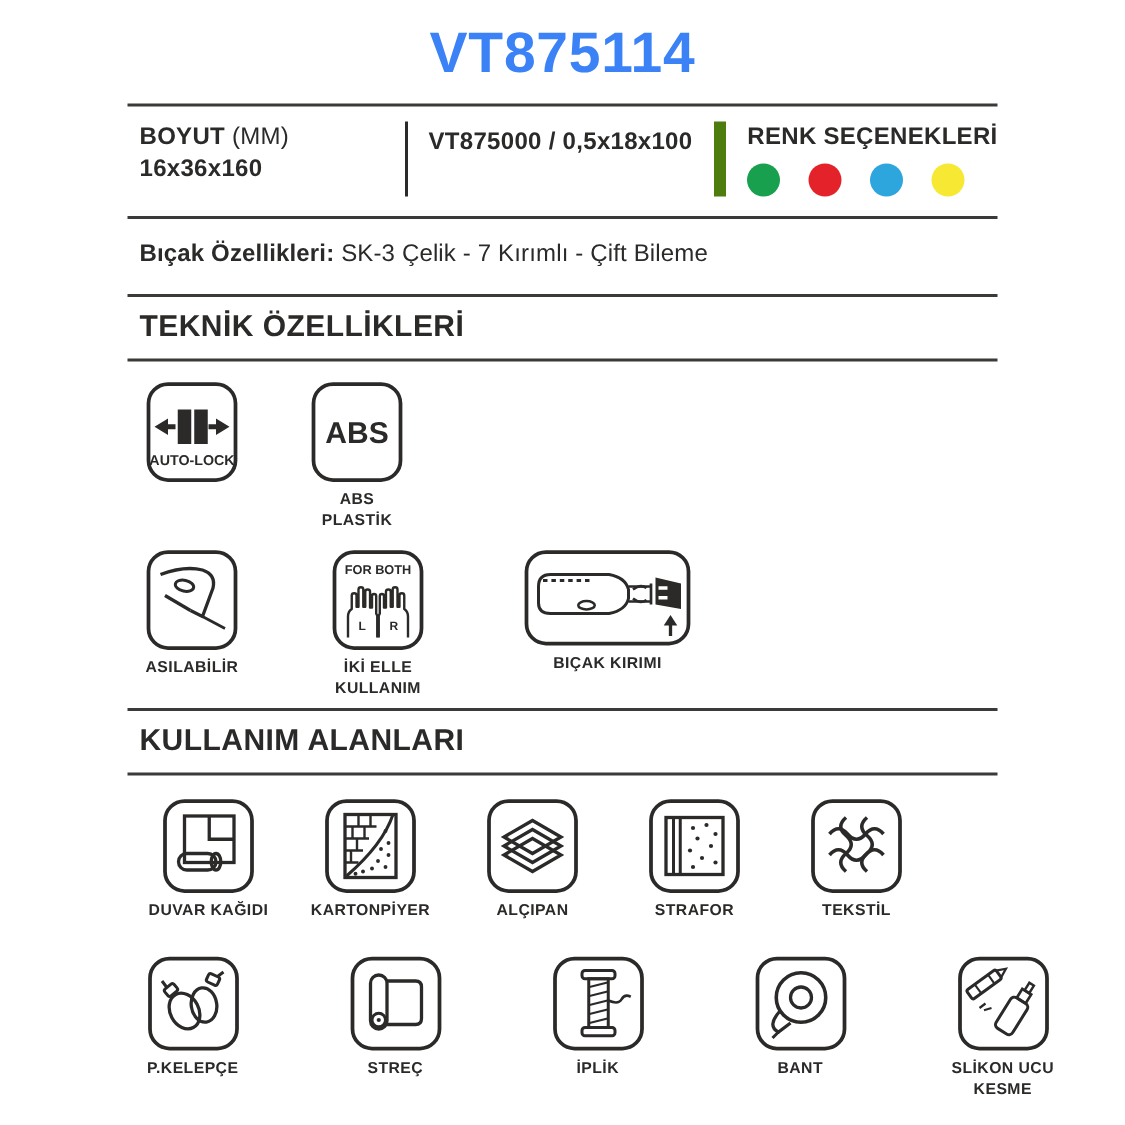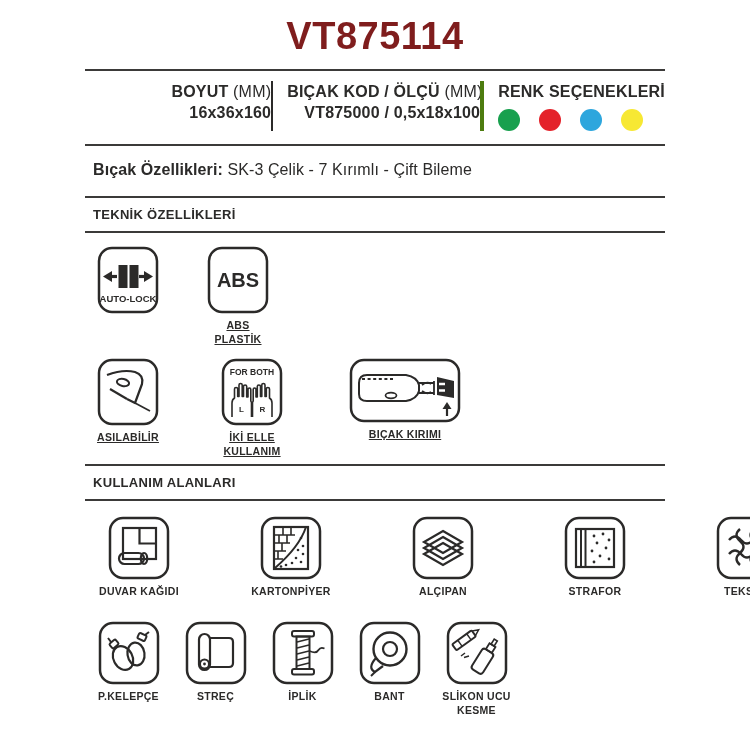--- a/index.html
+++ b/index.html
@@ -5,58 +5,58 @@
   html,body { margin:0; padding:0; background:#fff; }
   .page {
     position:relative; width:750px; height:750px; overflow:hidden;
     background:#ffffff; color:#2b2a29;
     font-family:"Liberation Sans", sans-serif;
   }
   .content { width:580px; margin:0 auto; padding-top:14px; }
 
   .title {
     text-align:center; font-size:38px; font-weight:700; letter-spacing:.5px;
-    color:#7f1d1d; line-height:44px; height:44px;
+    color:#3b82f6; line-height:44px; height:44px;
   }
   .rule { height:2px; background:#3b3a39; }
   .r1 { margin-top:11px; }
 
   
   .spec-row { display:flex; align-items:stretch; padding:10px 0 13px 0; }
-  .hcol { padding-top:2px;text-align:right; }
+  .hcol { padding-top:2px; }
   .hcol.c1 { width:187px; padding-left:8px; box-sizing:border-box; }
   .hcol.c2 { width:209px; padding-left:14px; box-sizing:border-box; border-left:2px solid #2b2a29; }
-  .hcol.c3 { flex:1; padding-left:14px; box-sizing:border-box; border-left:4px solid #4d7c0f; }
+  .hcol.c3 { flex:1; padding-left:14px; box-sizing:border-box; border-left:8px solid #4d7c0f; }
   .hlabel { font-size:16px; font-weight:700; letter-spacing:.2px; white-space:nowrap; }
   .hlabel .unit { font-weight:400; }
   .hvalue { margin-top:3px; font-size:16px; font-weight:700; letter-spacing:.2px; white-space:nowrap; }
   .dots { display:flex; gap:19px; margin-top:8px; }
   .dot { width:22px; height:22px; border-radius:50%; }
 
   
   .blade-line { padding:15px 0 17px 8px; font-size:16px; letter-spacing:.1px; }
   .blade-line .bl { font-weight:700; }
 
-  .sec-head { padding:9px 0 9px 8px; font-size:13px; font-weight:700; letter-spacing:.3px; }
+  .sec-head { padding:9px 0 9px 8px; font-size:20px; font-weight:700; letter-spacing:.3px; }
 
   
   .trow { display:flex; padding-left:0; }
   .trow1 { padding-top:13px; }
   .trow2 { padding-top:12px; padding-bottom:5px; }
   .cell { display:flex; flex-direction:column; align-items:center; flex:0 0 auto; }
-  .tcell { width:86px; margin-right:24px;text-decoration:underline; }
+  .tcell { width:86px; margin-right:24px; }
   .tcell.shift1 { margin-left:14px; }
   .tcell.wide { width:130px; margin-left:21px; }
   .cap {
     margin-top:5px; font-size:10.5px; font-weight:700; letter-spacing:.3px;
     text-align:center; white-space:pre-line; line-height:1.3; width:132px;
   }
   .urow { display:flex; }
-  .urow1 { padding-top:15px;gap:44px; }
-  .urow2 { padding-top:23px; }
+  .urow1 { padding-top:15px; }
+  .urow2 { padding-top:23px;gap:48px; }
   .ucell1 { width:108px; }
   .ucell2 { width:87px; }
 
   svg { display:block; }
   .ink { stroke:#2b2a29; fill:none; }
   .fill { fill:#2b2a29; stroke:none; }
   svg text { fill:#2b2a29; font-family:"Liberation Sans",sans-serif; font-weight:700; }
 </style>
 </head>
 <body>
@@ -69,24 +69,20 @@
 
     <div class="spec-row">
       <div class="hcol c1">
         <div class="hlabel">
           <span>BOYUT</span>
           <span class="unit"> <span>(MM)</span></span>
         </div>
         <div class="hvalue">16x36x160</div>
       </div>
       <div class="hcol c2">
-        <div class="hlabel">
-          <span>BIÇAK KOD / ÖLÇÜ</span>
-          <span class="unit"> <span>(MM)</span></span>
-        </div>
         <div class="hvalue">VT875000 / 0,5x18x100</div>
       </div>
       <div class="hcol c3">
         <div class="hlabel">RENK SEÇENEKLERİ</div>
         <div class="dots">
           <div class="dot" style="background: rgb(24, 160, 78);"></div>
           <div class="dot" style="background: rgb(228, 34, 42);"></div>
           <div class="dot" style="background: rgb(45, 166, 221);"></div>
           <div class="dot" style="background: rgb(247, 232, 51);"></div>
         </div>

